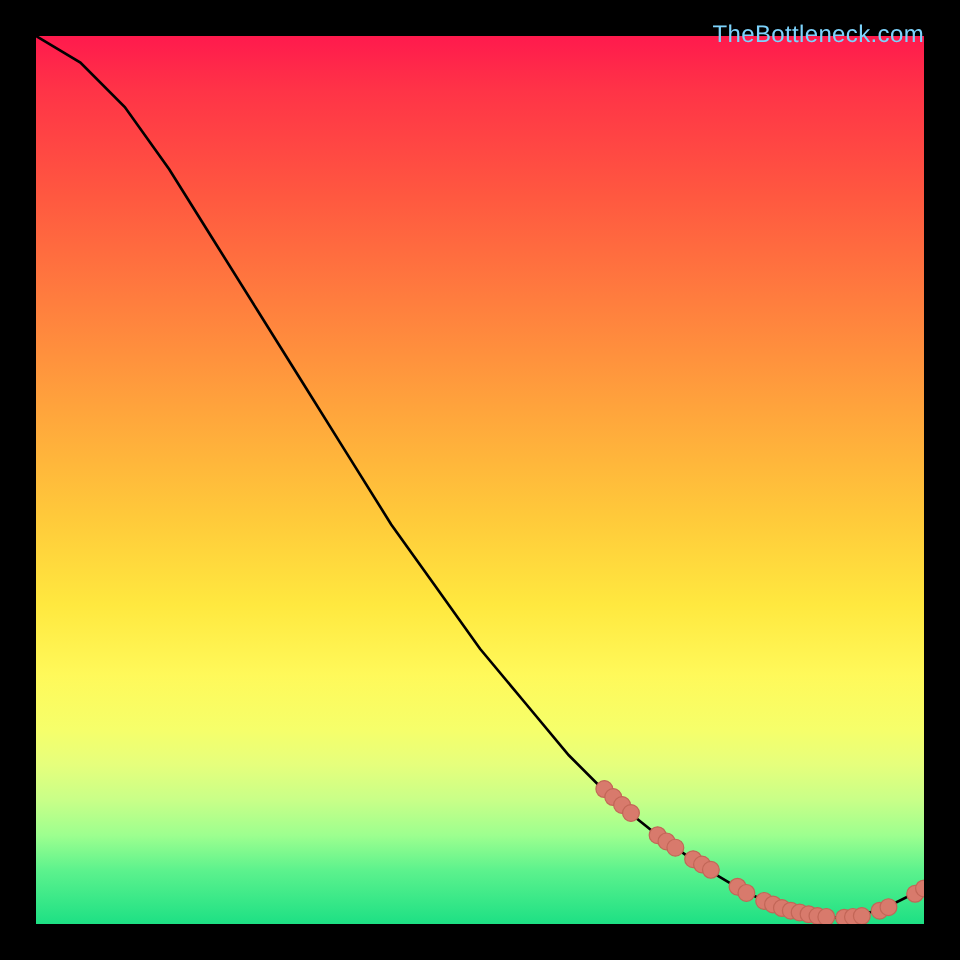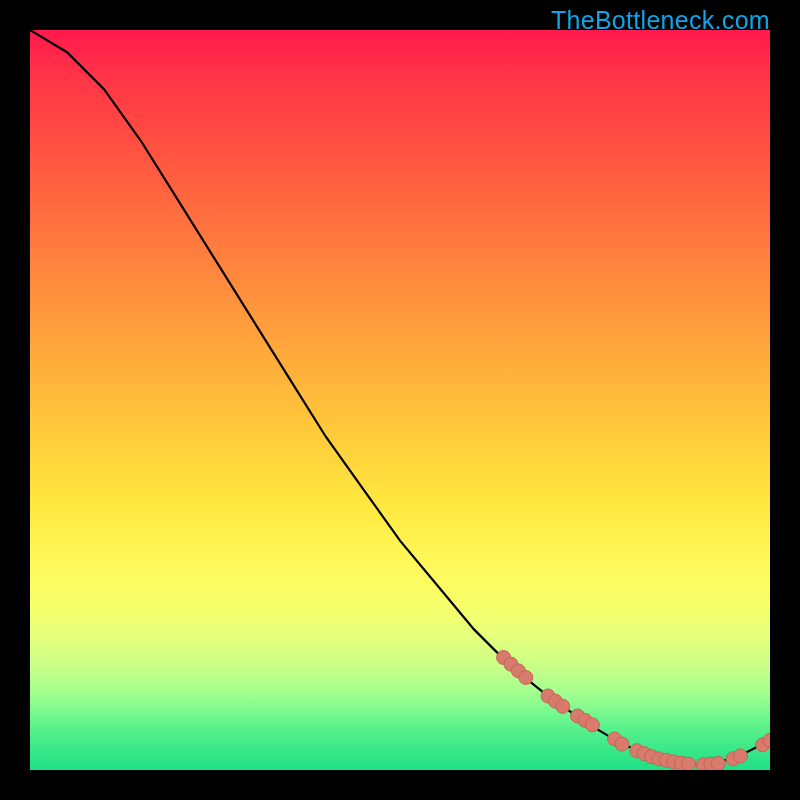--- a/index.html
+++ b/index.html
@@ -44,24 +44,24 @@
   }
   .curve-svg {
     position: absolute;
     left: 0;
     top: 0;
     width: 740px;
     height: 740px;
   }
   .watermark {
     position: absolute;
-    top: 6px;
+    top: 18px;
     right: 30px;
-    color: #0ea5e9;
-    font-size: 25px;
+    color: #7dd3fc;
+    font-size: 20px;
     font-weight: 500;
     letter-spacing: 0.3px;
   }
 </style>
 </head>
 <body>
 
 <div class="frame">
 
   <div class="plot-area">

